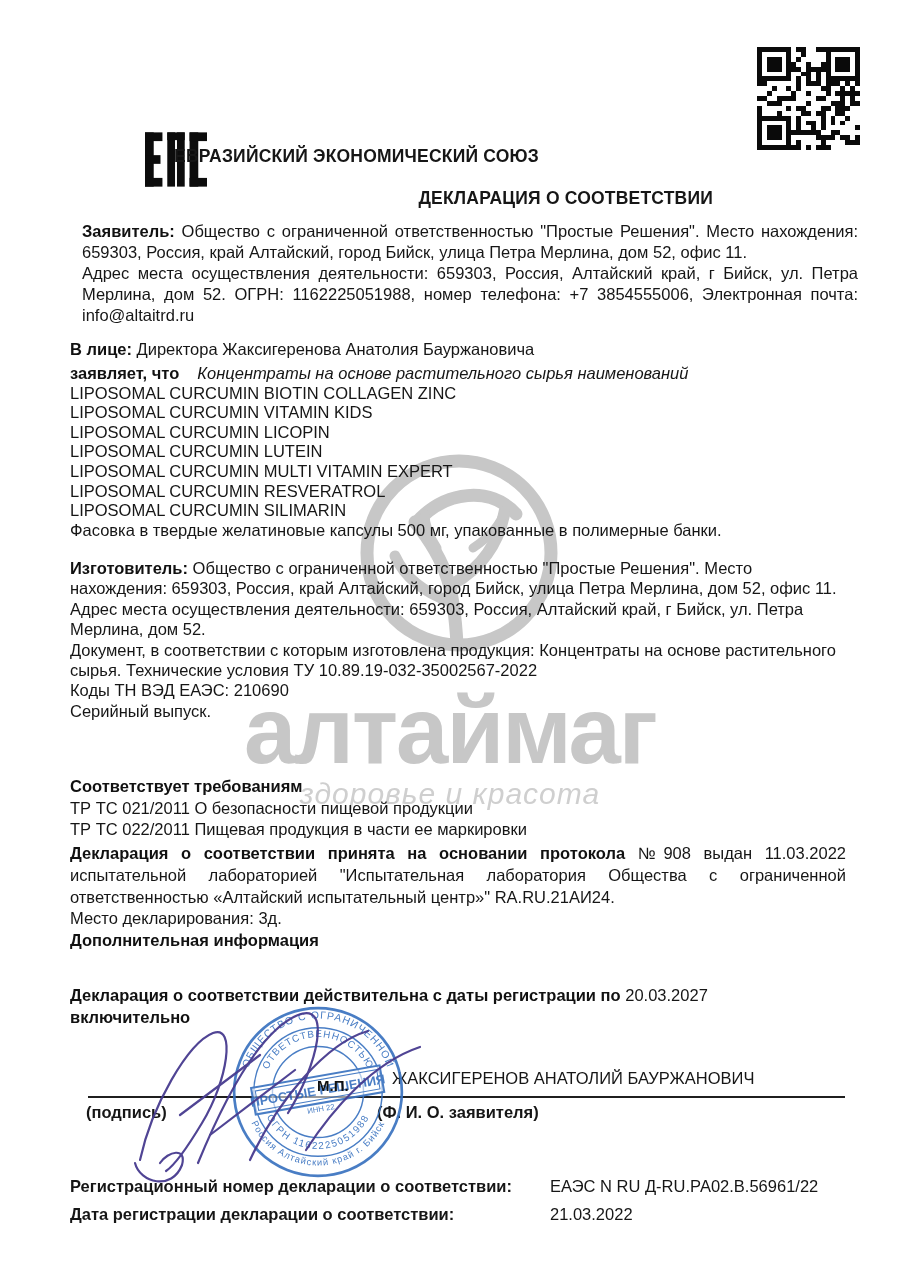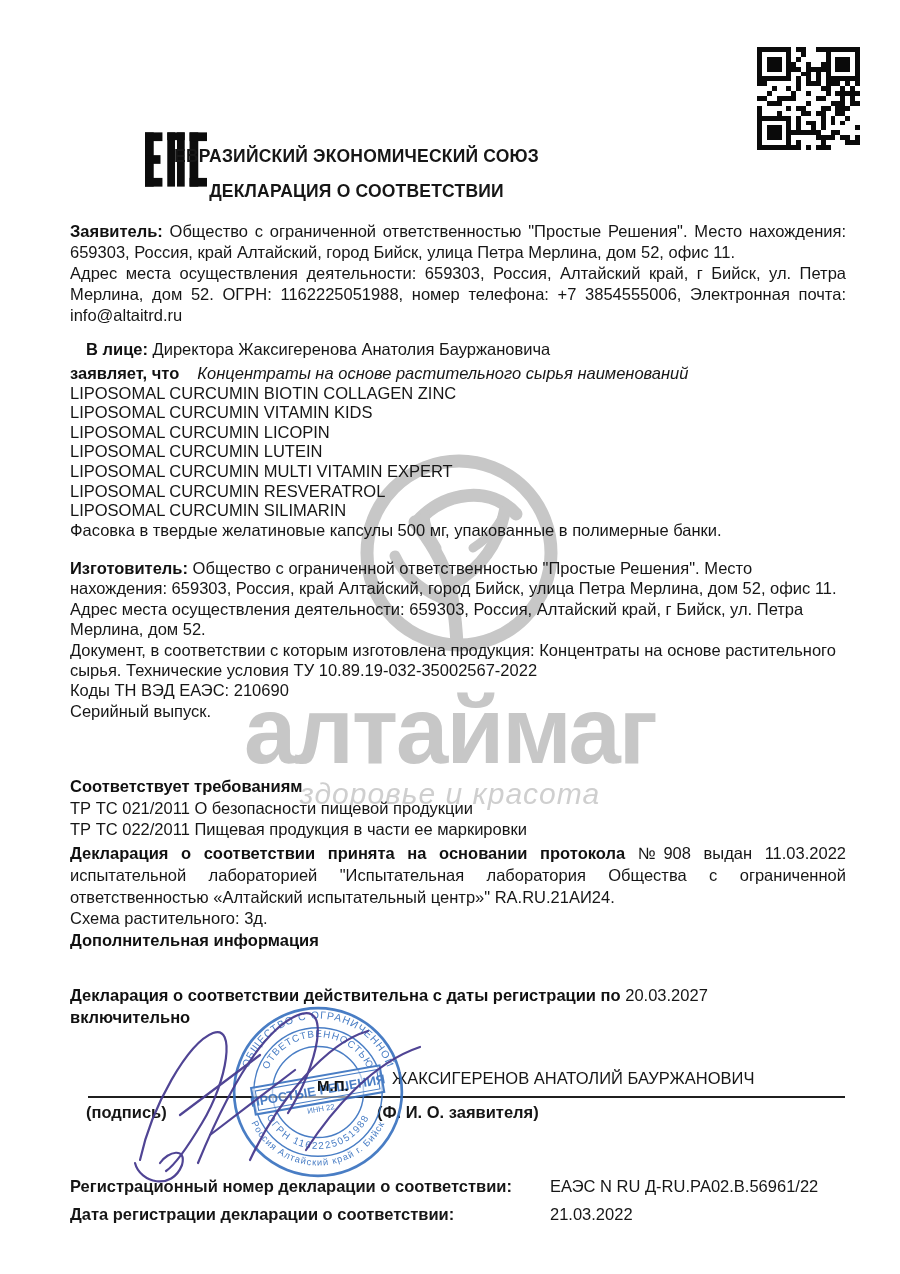--- a/index.html
+++ b/index.html
@@ -7,21 +7,21 @@
     position:relative; width:900px; height:1274px; background:#fff;
     font-family:"Liberation Sans", sans-serif; color:#161616; overflow:hidden;
   }
   .abs { position:absolute; }
   .block { position:absolute; left:70px; width:776px; font-size:16.5px; line-height:21px; z-index:1; }
   .j { text-align:justify; }
   .tight { line-height:19.6px; }
   b { font-weight:bold; color:#111; }
   .titlewrap { position:absolute; left:0; top:146px; width:713px; text-align:center; z-index:1; }
   .title { font-size:17.5px; font-weight:bold; letter-spacing:.2px; }
-  .title2 { margin-top:14px; }
+  .title2 { margin-top:21px;text-align:right; }
   .intro-gap { padding-left:18px;font-style:italic; }
   
   .wm { position:absolute; z-index:0; color:#c7c7c7; }
   .wm-brand { left:50%; top:684px; transform:translateX(-50%); font-size:94px; font-weight:bold; line-height:1; letter-spacing:-2px; }
   .wm-tag  { left:50%; top:777px; transform:translateX(-50%); font-size:30px; color:#cfcfcf; letter-spacing:1px;font-style:italic; }
   
   .sigline { position:absolute; left:88px; top:1096px; width:757px; height:2px; background:#1f1f1f; z-index:1; }
   .cap { position:absolute; font-size:16.5px; font-weight:bold; z-index:1; }
   .name { position:absolute; left:392px; top:1069px; font-size:16.5px; z-index:1; white-space:nowrap; }
   .mp { position:absolute; left:317px; top:1077px; font-size:15px; font-weight:bold; color:#111; z-index:5; }
@@ -292,27 +292,27 @@
         <rect x="6" y="20" width="1" height="1"></rect>
         <rect x="7" y="20" width="1" height="1"></rect>
         <rect x="8" y="20" width="1" height="1"></rect>
         <rect x="10" y="20" width="1" height="1"></rect>
         <rect x="12" y="20" width="1" height="1"></rect>
         <rect x="13" y="20" width="1" height="1"></rect>
         <rect x="14" y="20" width="1" height="1"></rect>
       </g>
     </svg>
 
-  <div class="block j" style="top:221px;">
+  <div class="block j" style="top:221px;margin-left:12px;">
     <b>Заявитель:</b>
     <span>Общество с ограниченной ответственностью "Простые Решения". Место нахождения: 659303, Россия, край Алтайский, город Бийск, улица Петра Мерлина, дом 52, офис 11.</span>
     <span style="display:block;">Адрес места осуществления деятельности: 659303, Россия, Алтайский край, г Бийск, ул. Петра Мерлина, дом 52. ОГРН: 1162225051988, номер телефона: +7 3854555006, Электронная почта: info@altaitrd.ru</span>
   </div>
 
-  <div class="block" style="top:339px;margin-left:16px;">
+  <div class="block" style="top:339px;">
     <b>В лице:</b>
     <span>Директора Жаксигеренова Анатолия Бауржановича</span>
   </div>
 
   <div class="block tight" style="top:364px;">
     <div>
       <b>заявляет, что</b><span class="intro-gap">Концентраты на основе растительного сырья наименований</span>
     </div>
     <div>LIPOSOMAL CURCUMIN BIOTIN COLLAGEN ZINC</div>
     <div>LIPOSOMAL CURCUMIN VITAMIN KIDS</div>
@@ -339,21 +339,21 @@
     <div><b>Соответствует требованиям</b></div>
     <div>ТР ТС 021/2011 О безопасности пищевой продукции</div>
     <div>ТР ТС 022/2011 Пищевая продукция в части ее маркировки</div>
   </div>
 
   <div class="block" style="top:843px; line-height:21.8px;">
     <div class="j">
       <b>Декларация о соответствии принята на основании протокола</b>
       <span>№908 выдан 11.03.2022 испытательной лабораторией "Испытательная лаборатория Общества с ограниченной ответственностью «Алтайский испытательный центр»" RA.RU.21АИ24.</span>
     </div>
-    <div>Схема растительного: 3д.</div>
+    <div>Место декларирования: 3д.</div>
     <div><b>Дополнительная информация</b></div>
   </div>
 
   <div class="block" style="top:984px; line-height:22px;">
     <b>Декларация о соответствии действительна с даты регистрации по</b>
     <span>20.03.2027</span><br>
     <b>включительно</b>
   </div>
 
   <div class="sigline"></div>

